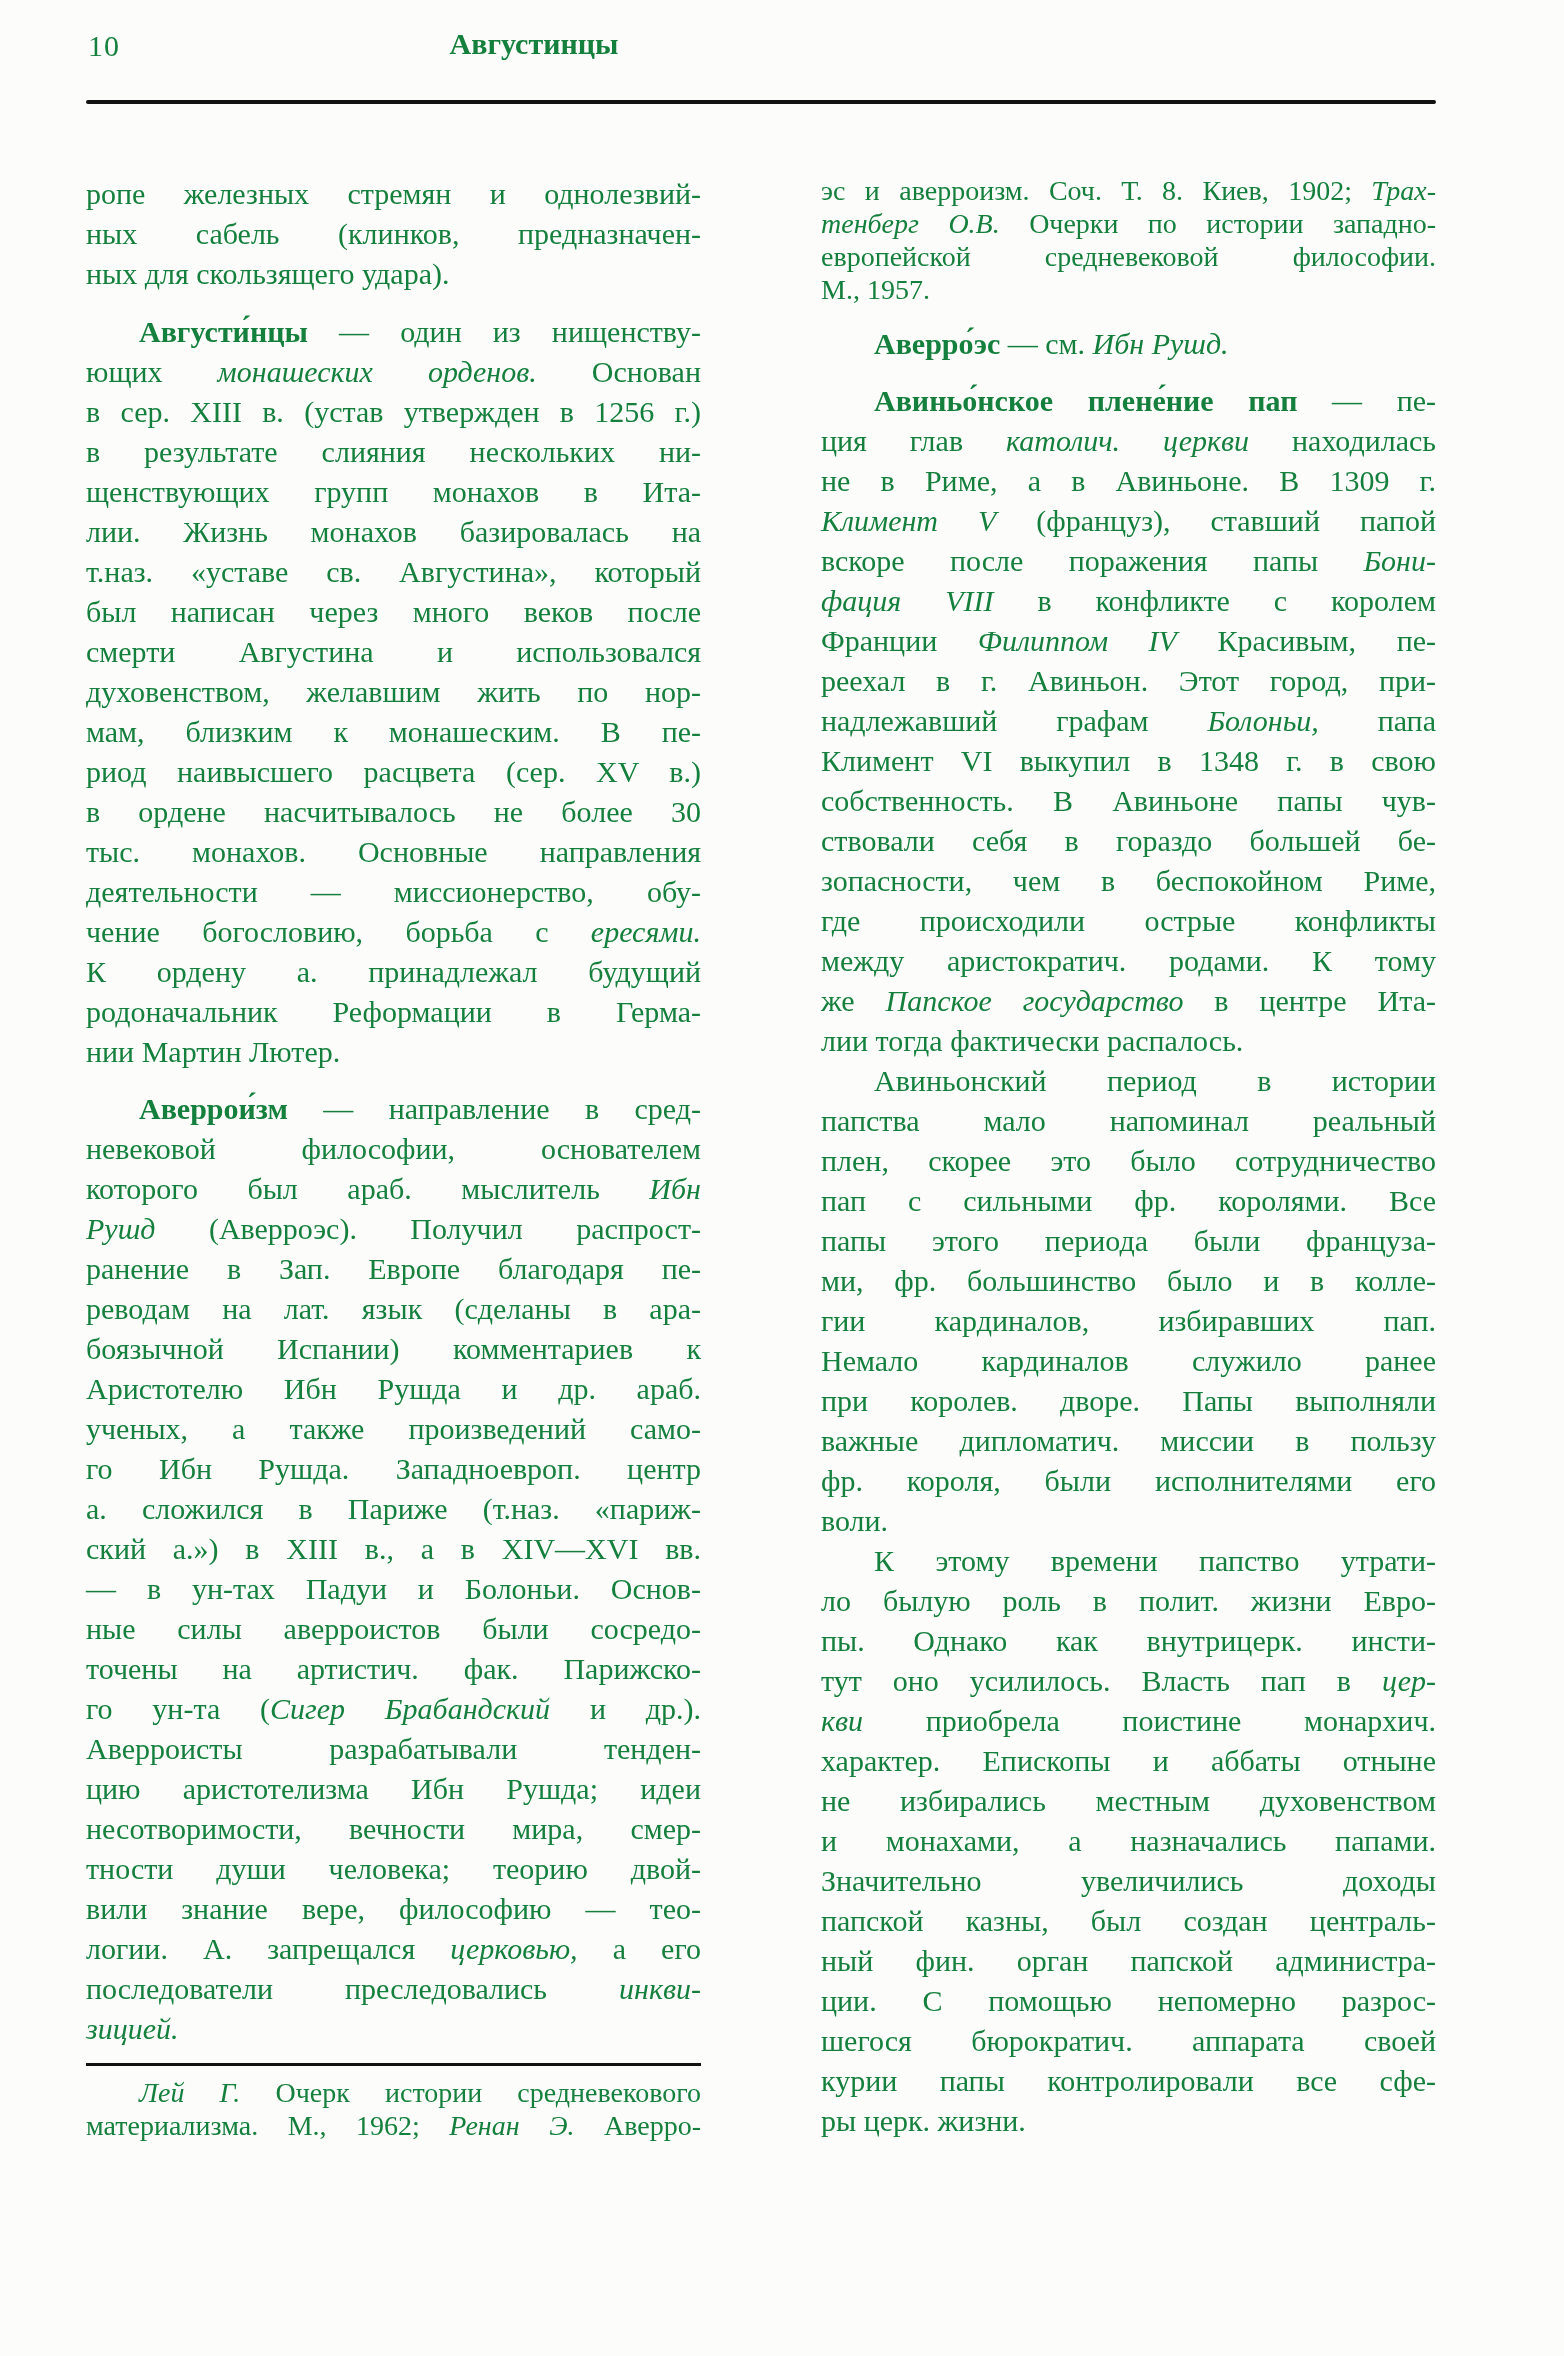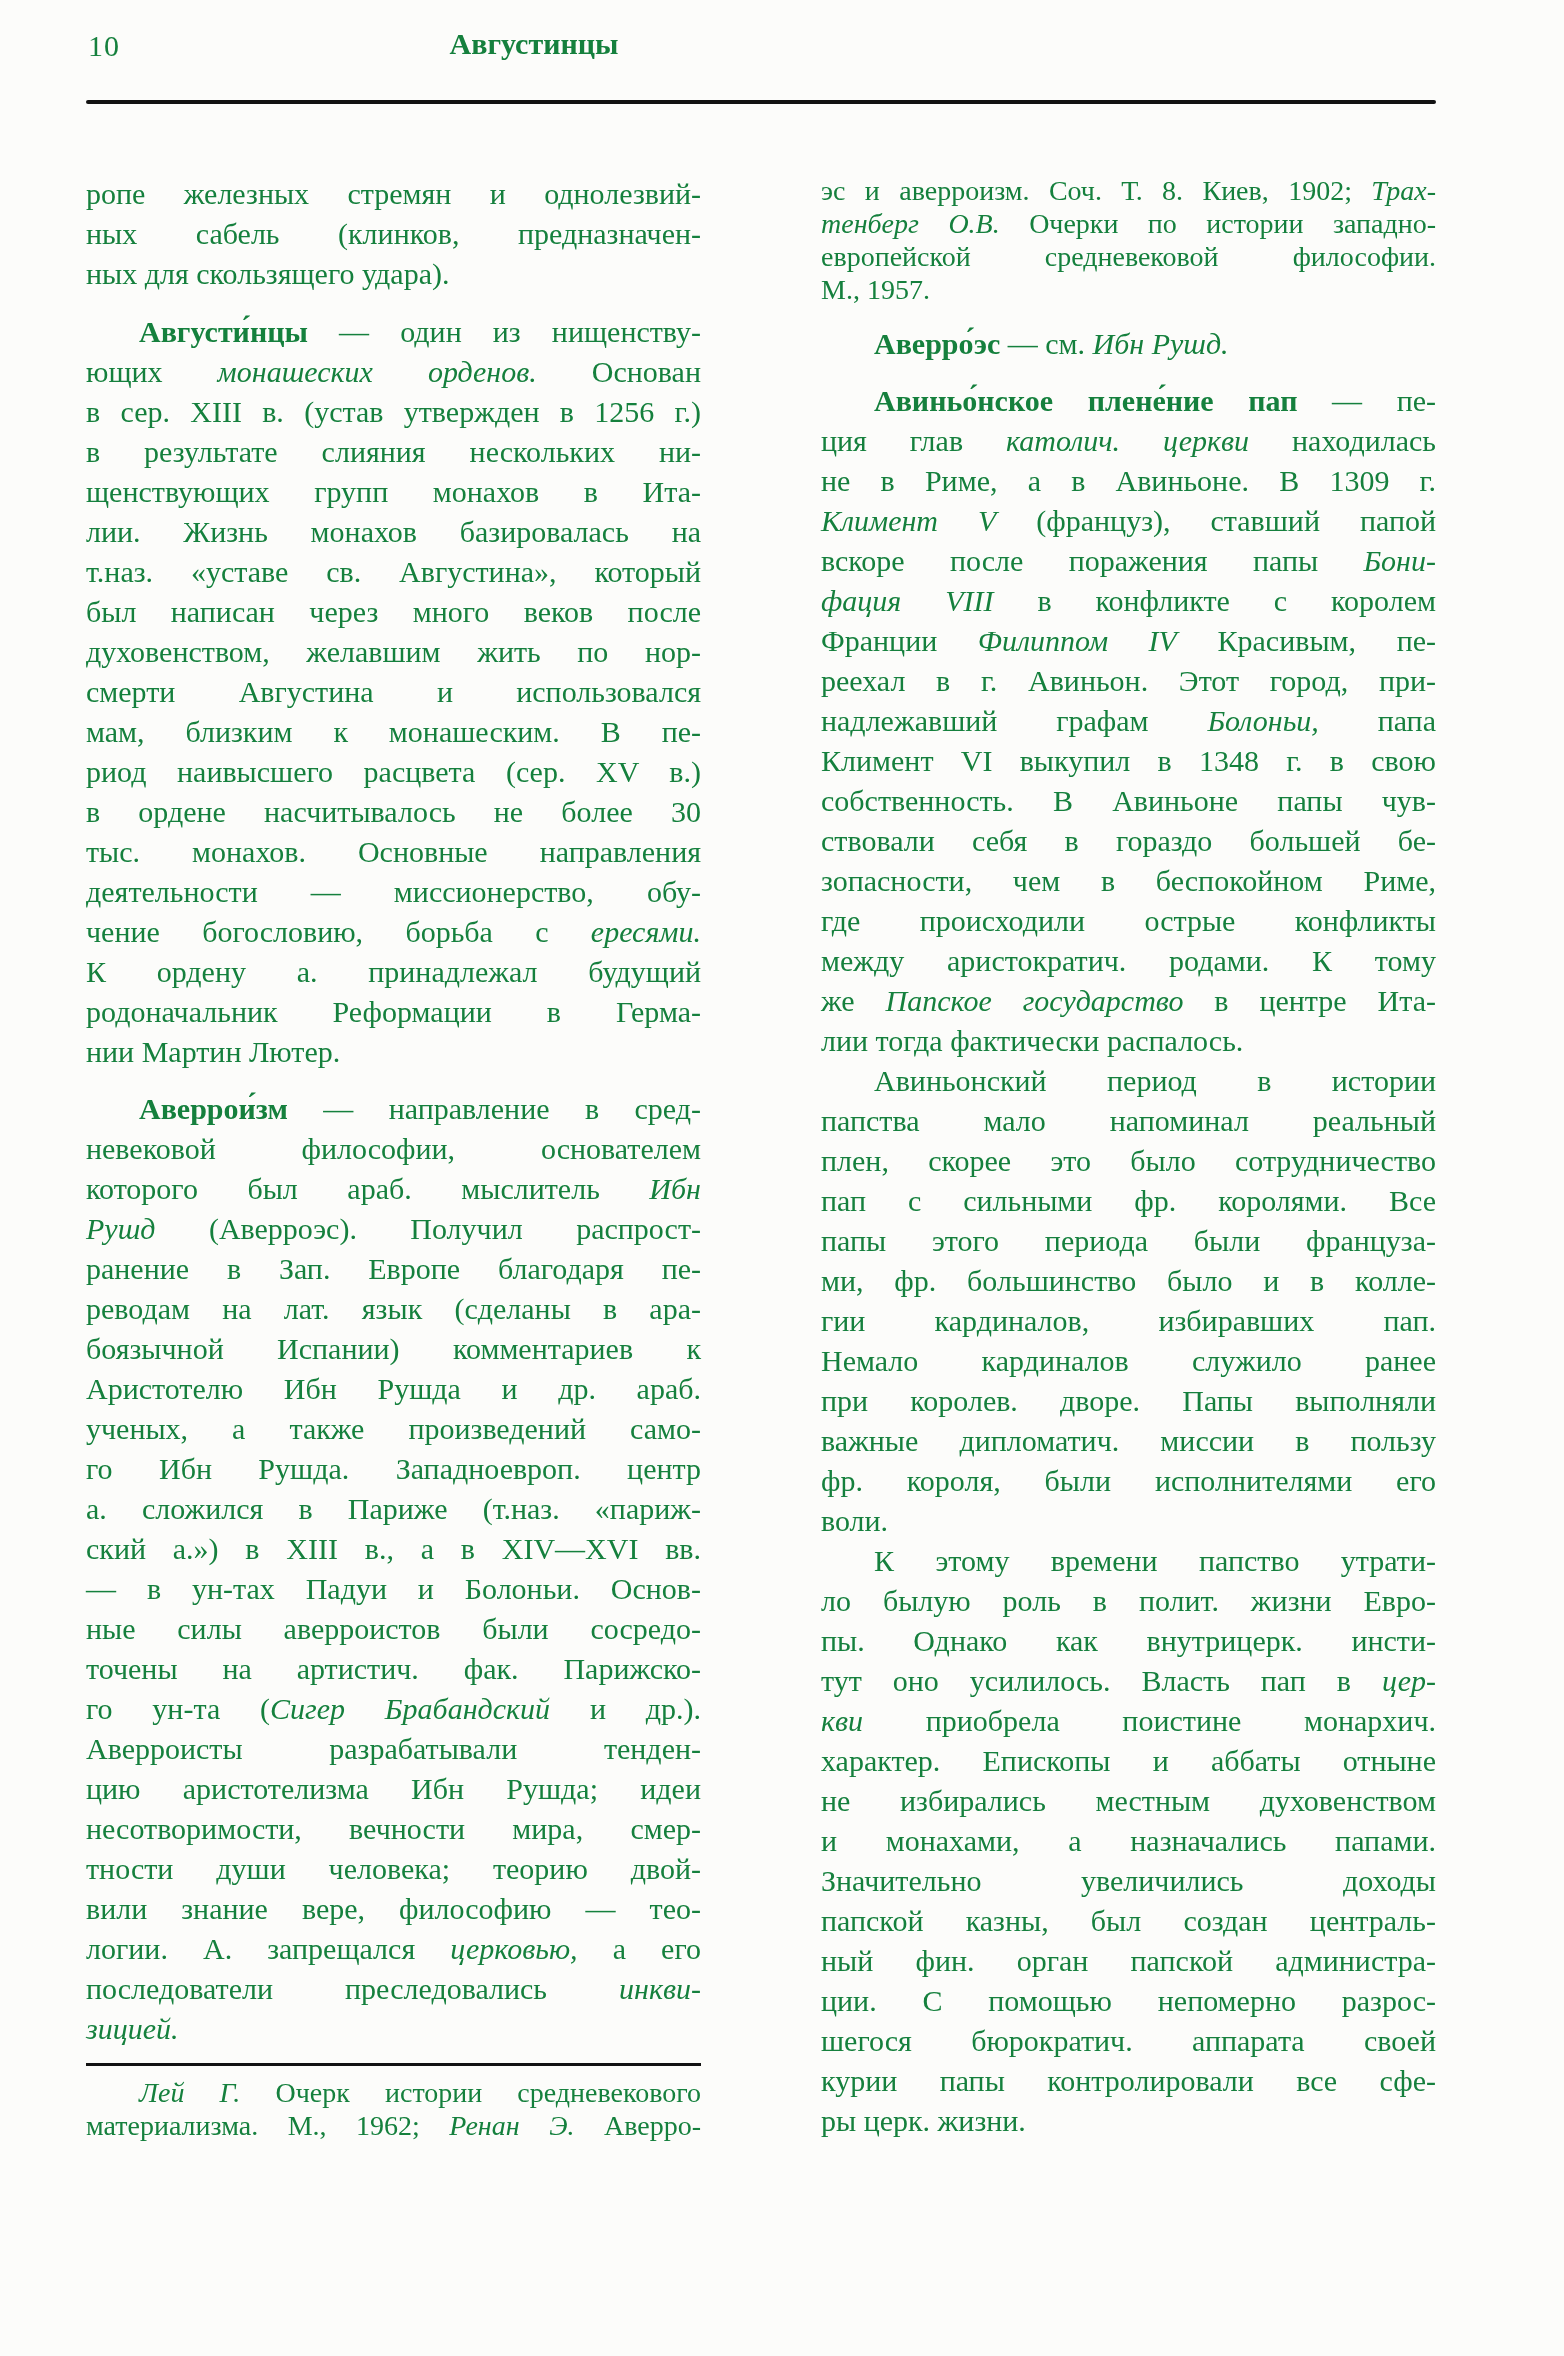--- a/index.html
+++ b/index.html
@@ -64,22 +64,22 @@
         </div>
         <div class="para gap">
           <div class="line indent"><span class="b">Августи́нцы</span><span class="n"> — один из нищенству-</span></div>
           <div class="line"><span class="n">ющих </span><span class="i">монашеских орденов.</span><span class="n"> Основан</span></div>
           <div class="line"><span class="n">в сер. XIII в. (устав утвержден в 1256 г.)</span></div>
           <div class="line"><span class="n">в результате слияния нескольких ни-</span></div>
           <div class="line"><span class="n">щенствующих групп монахов в Ита-</span></div>
           <div class="line"><span class="n">лии. Жизнь монахов базировалась на</span></div>
           <div class="line"><span class="n">т.наз. «уставе св. Августина», который</span></div>
           <div class="line"><span class="n">был написан через много веков после</span></div>
+          <div class="line"><span class="n">смерти Августина и использовался</span></div>
           <div class="line"><span class="n">духовенством, желавшим жить по нор-</span></div>
-          <div class="line"><span class="n">смерти Августина и использовался</span></div>
           <div class="line"><span class="n">мам, близким к монашеским. В пе-</span></div>
           <div class="line"><span class="n">риод наивысшего расцвета (сер. XV в.)</span></div>
           <div class="line"><span class="n">в ордене насчитывалось не более 30</span></div>
           <div class="line"><span class="n">тыс. монахов. Основные направления</span></div>
           <div class="line"><span class="n">деятельности — миссионерство, обу-</span></div>
           <div class="line"><span class="n">чение богословию, борьба с </span><span class="i">ересями.</span></div>
           <div class="line"><span class="n">К ордену а. принадлежал будущий</span></div>
           <div class="line"><span class="n">родоначальник Реформации в Герма-</span></div>
           <div class="line lastline"><span class="n">нии Мартин Лютер.</span></div>
         </div>

